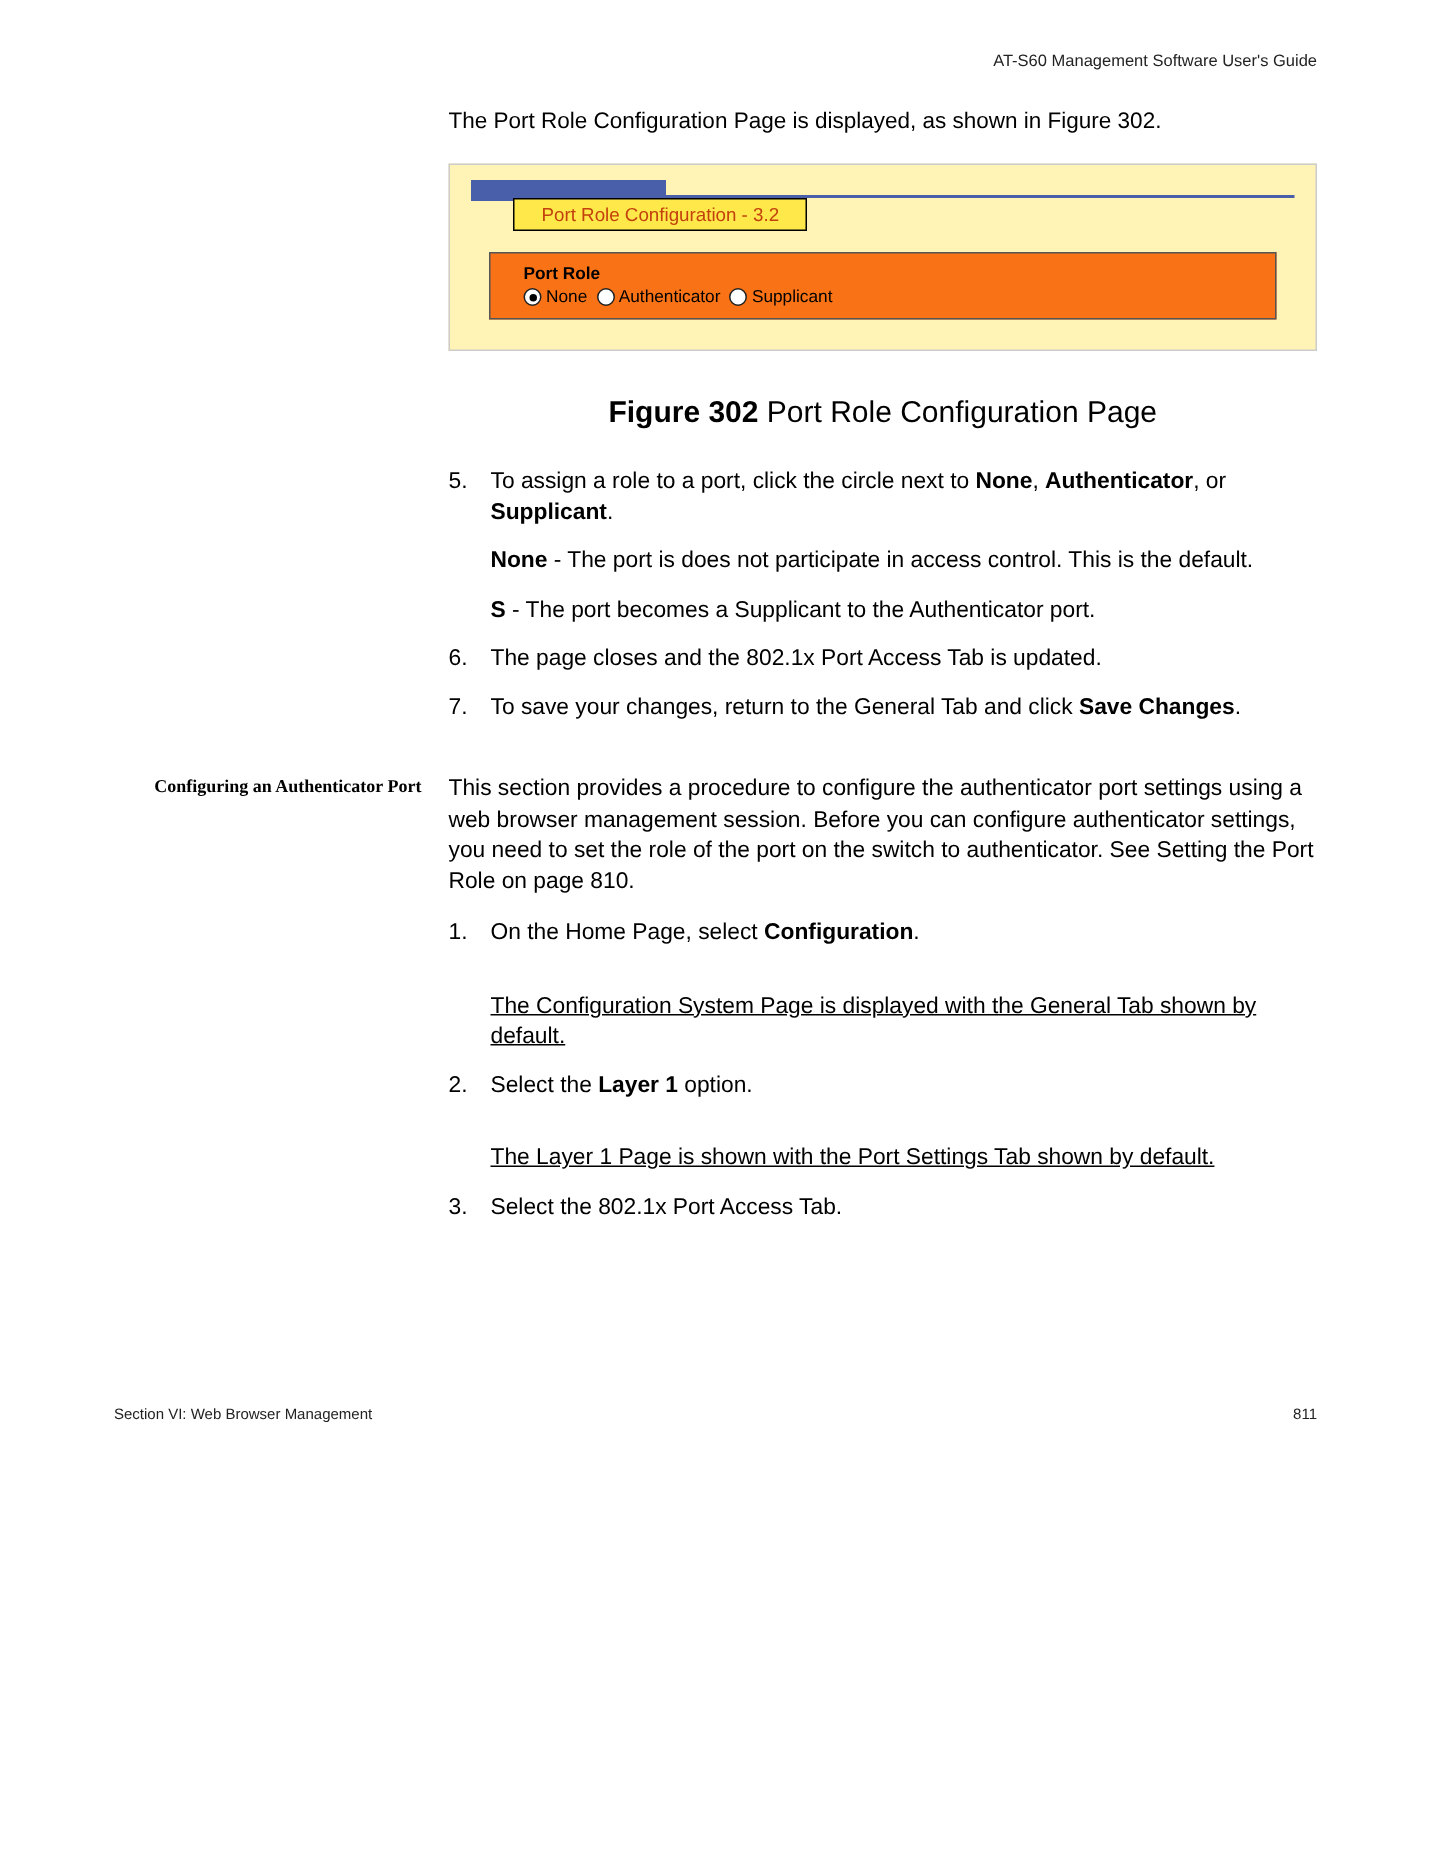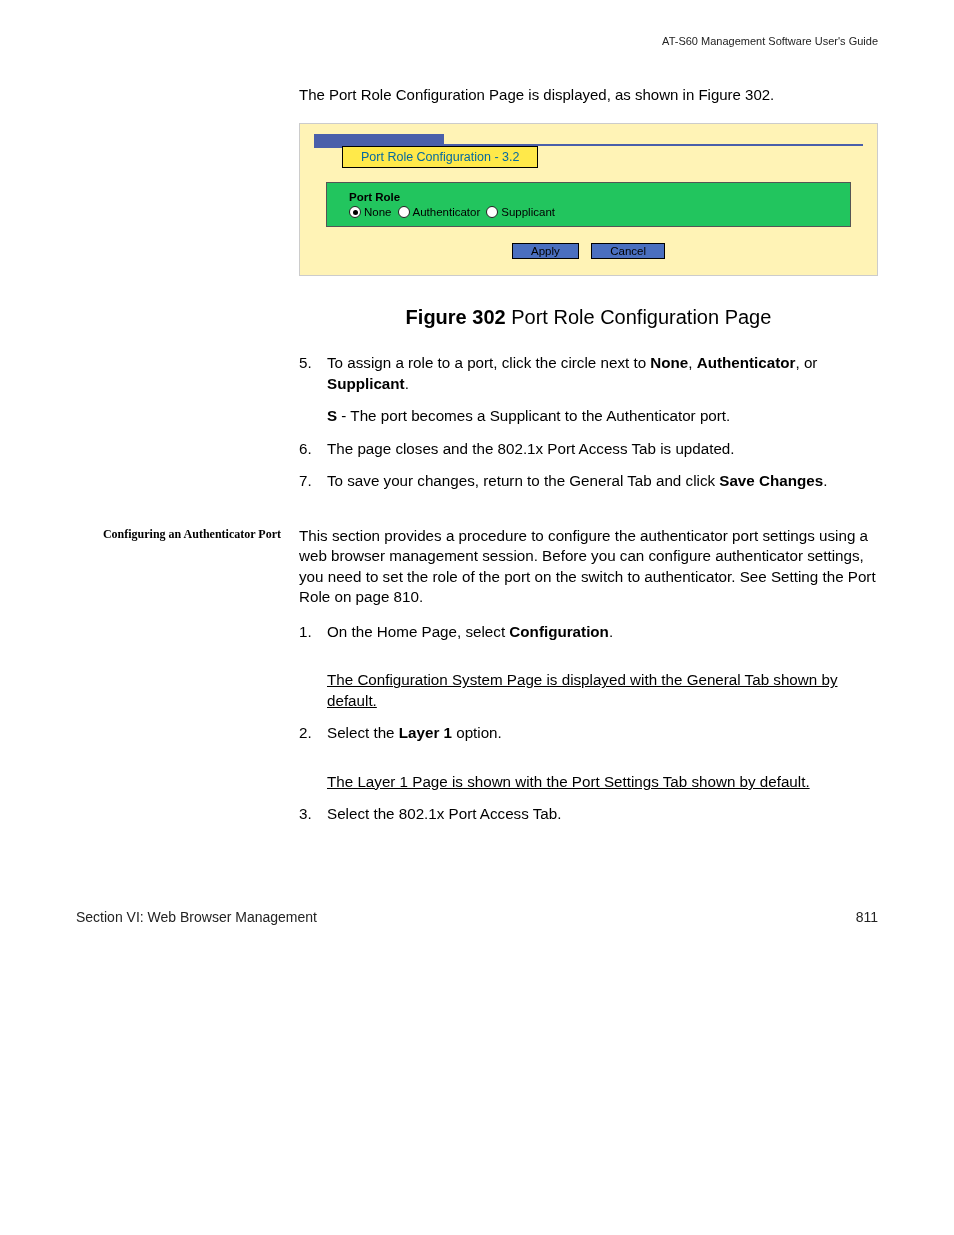--- a/index.html
+++ b/index.html
@@ -11,21 +11,21 @@
     width: 954px;
   }
   .page {
     padding: 35px 76px 50px 76px;
     box-sizing: border-box;
   }
   .hdr {
     text-align: right;
     font-size: 11px;
     color: #232323;
-    margin-bottom: 38px;
+    margin-bottom: 24px;
   }
   .main-col {
     margin-left: 223px;
   }
   .main-col p {
     font-size: 15px;
     line-height: 1.35;
     margin: 0 0 14px 0;
   }
   .figure-wrap {
@@ -57,24 +57,24 @@
     border-top: 2px solid #4a5faa;
   }
   .title-tab {
     position: absolute;
     left: 28px; top: 12px;
     background: #ffe94a;
     border: 1px solid #000;
     padding: 3px 18px;
     font-family: Verdana, sans-serif;
     font-size: 12.5px;
-    color: #0369a1;
+    color: #c2410c;
   }
   .role-box {
-    background: #22c55e;
+    background: #f97316;
     border: 1px solid #555;
     margin: 10px 12px 8px 12px;
     padding: 8px 12px 8px 22px;
   }
   .role-box .lbl {
     font-size: 11.5px;
     font-weight: bold;
     margin-bottom: 3px;
   }
   .radio-row {
@@ -172,22 +172,22 @@
     flex: 1;
   }
   .section-body p {
     font-size: 15.2px;
     line-height: 1.35;
     margin: 0 0 14px 0;
   }
   .ftr {
     display: flex;
     justify-content: space-between;
-    font-size: 14px;
-    margin-top: 72px;
+    font-size: 10px;
+    margin-top: 110px;
     color: #232323;
     align-items: flex-end;
   }
   b { font-weight: bold; }
 </style>
 </head>
 <body>
 
 <div class="page">
 
@@ -213,35 +213,32 @@
               <span class="radio">
                 <span class="dot plain"></span>
                 <span>Authenticator</span>
               </span> 
               <span class="radio">
                 <span class="dot plain"></span>
                 <span>Supplicant</span>
               </span> 
             </div>
         </div>
-        <div class="btn-row">
-          <span class="btn">Apply</span>
-          <span class="btn">Cancel</span>
-        </div>
       </div>
     </div>
 
     <div class="caption">
       <span class="fb">Figure 302</span><span>  Port Role Configuration Page</span>
     </div>
 
     <ol class="steps" id="steps-a">
         <li>
           <span class="sn">5.</span>
           <span class="body">To assign a role to a port, click the circle next to <b>None</b>, <b>Authenticator</b>, or <b>Supplicant</b>.</span>
+          <span class="sub"><b>None</b> - The port is does not participate in access control. This is the default.</span>
           <span class="sub"><b>S</b> - The port becomes a Supplicant to the Authenticator port.</span>
         </li>
         <li>
           <span class="sn">6.</span>
           <span class="sub">The page closes and the 802.1x Port Access Tab is updated.</span>
         </li>
         <li>
           <span class="sn">7.</span>
           <span class="body">To save your changes, return to the General Tab and click <b>Save Changes</b>.</span>
         </li>

